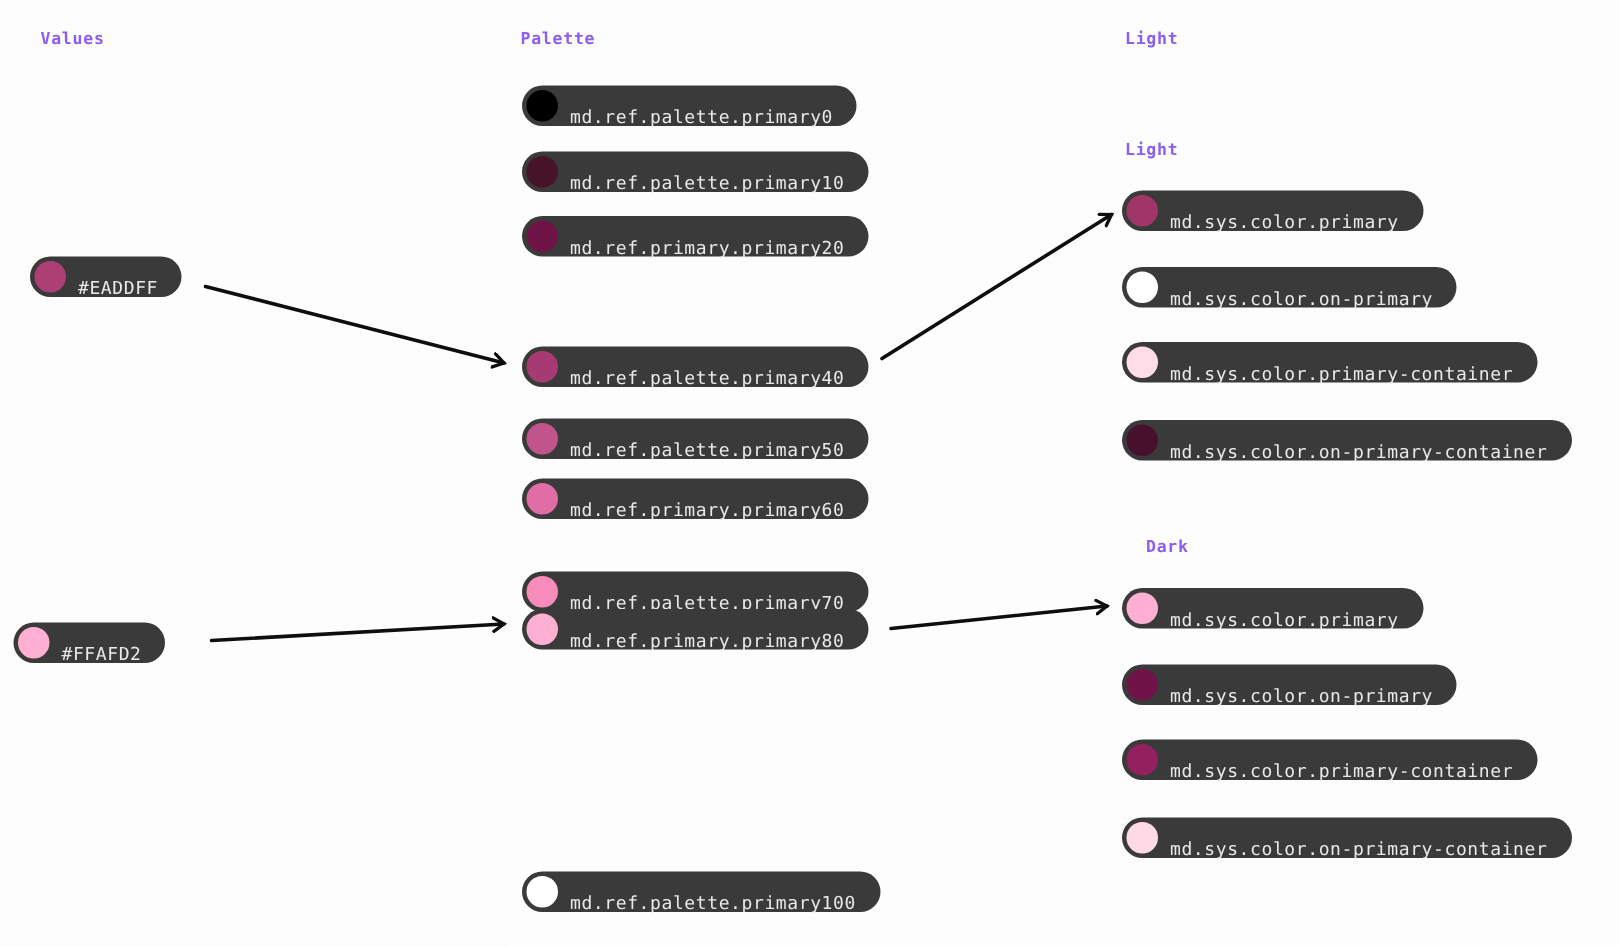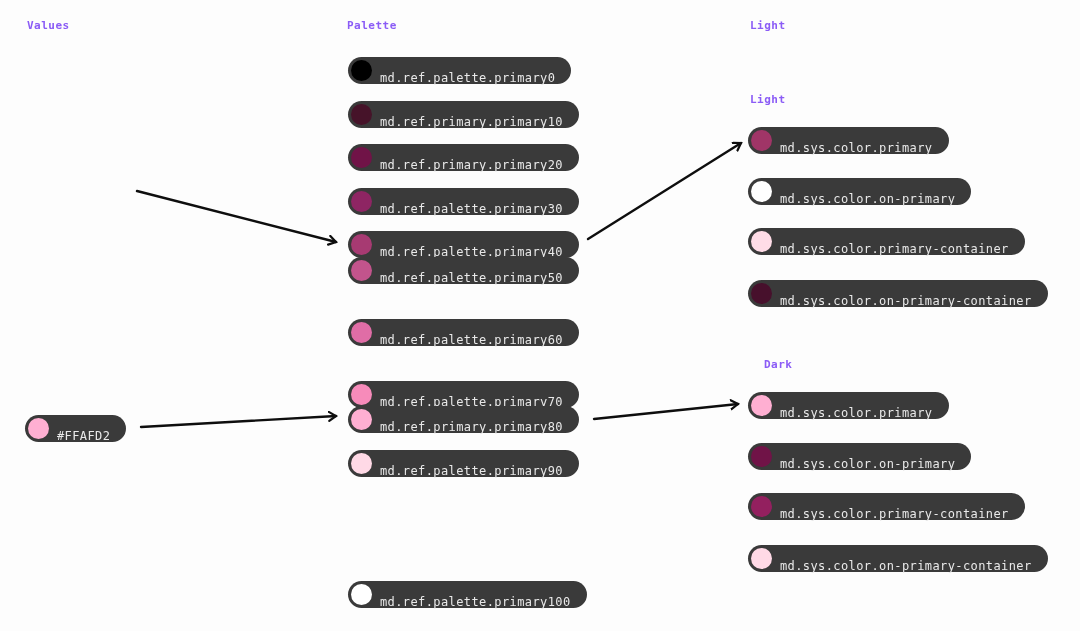--- a/index.html
+++ b/index.html
@@ -69,64 +69,60 @@
     <line stroke="#0e0e0e" stroke-width="2.4" stroke-linecap="round" marker-end="url(#arrowhead)" x1="141" y1="427" x2="336" y2="416"></line>
     <line stroke="#0e0e0e" stroke-width="2.4" stroke-linecap="round" marker-end="url(#arrowhead)" x1="594" y1="419" x2="738" y2="404"></line>
   </svg>
 
   <div class="heading" style="left:27px;top:19px">Values</div>
   <div class="heading" style="left:347px;top:19px">Palette</div>
   <div class="heading" style="left:750px;top:19px">Light</div>
   <div class="heading" style="left:750px;top:93px">Light</div>
   <div class="heading" style="left:764px;top:358px">Dark</div>
 
-  <div class="chip" style="left:25px;top:415px">
+  <div class="chip" style="left:20px;top:171px">
+    <span class="dot" style="background: rgb(173, 63, 116);"></span>
+    <span class="chip-label">#EADDFF</span>
+  </div>
+  <div class="chip" style="left:9px;top:415px">
     <span class="dot" style="background: rgb(255, 175, 210);"></span>
     <span class="chip-label">#FFAFD2</span>
   </div>
 
   <div class="chip" style="left:348px;top:57px">
     <span class="dot" style="background: rgb(0, 0, 0);"></span>
     <span class="chip-label">md.ref.palette.primary0</span>
   </div>
   <div class="chip" style="left:348px;top:101px">
     <span class="dot" style="background: rgb(70, 19, 41);"></span>
-    <span class="chip-label">md.ref.primary.primary10</span>
+    <span class="chip-label">md.ref.palette.primary10</span>
   </div>
   <div class="chip" style="left:348px;top:144px">
     <span class="dot" style="background: rgb(112, 19, 71);"></span>
     <span class="chip-label">md.ref.primary.primary20</span>
   </div>
-  <div class="chip" style="left:348px;top:188px">
-    <span class="dot" style="background: rgb(142, 37, 99);"></span>
-    <span class="chip-label">md.ref.palette.primary30</span>
-  </div>
   <div class="chip" style="left:348px;top:231px">
     <span class="dot" style="background: rgb(167, 58, 114);"></span>
     <span class="chip-label">md.ref.palette.primary40</span>
   </div>
-  <div class="chip" style="left:348px;top:257px">
+  <div class="chip" style="left:348px;top:279px">
     <span class="dot" style="background: rgb(194, 84, 140);"></span>
     <span class="chip-label">md.ref.palette.primary50</span>
   </div>
   <div class="chip" style="left:348px;top:319px">
     <span class="dot" style="background: rgb(224, 109, 166);"></span>
-    <span class="chip-label">md.ref.palette.primary60</span>
+    <span class="chip-label">md.ref.primary.primary60</span>
   </div>
   <div class="chip" style="left:348px;top:381px">
     <span class="dot" style="background: rgb(247, 139, 186);"></span>
     <span class="chip-label">md.ref.palette.primary70</span>
   </div>
   <div class="chip" style="left:348px;top:406px">
     <span class="dot" style="background: rgb(255, 175, 210);"></span>
     <span class="chip-label">md.ref.primary.primary80</span>
-  </div>
-  <div class="chip" style="left:348px;top:450px">
-    <span class="dot" style="background: rgb(255, 217, 230);"></span>
-    <span class="chip-label">md.ref.palette.primary90</span>
   </div>
   <div class="chip" style="left:348px;top:581px">
     <span class="dot" style="background: rgb(255, 255, 255);"></span>
     <span class="chip-label">md.ref.palette.primary100</span>
   </div>
 
   <div class="chip" style="left:748px;top:127px">
     <span class="dot" style="background: rgb(160, 53, 103);"></span>
     <span class="chip-label">md.sys.color.primary</span>
   </div>

